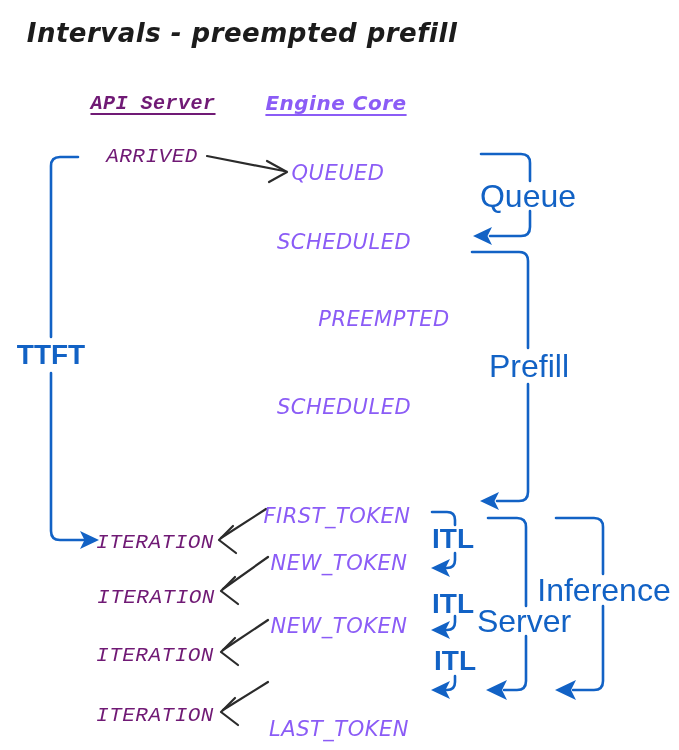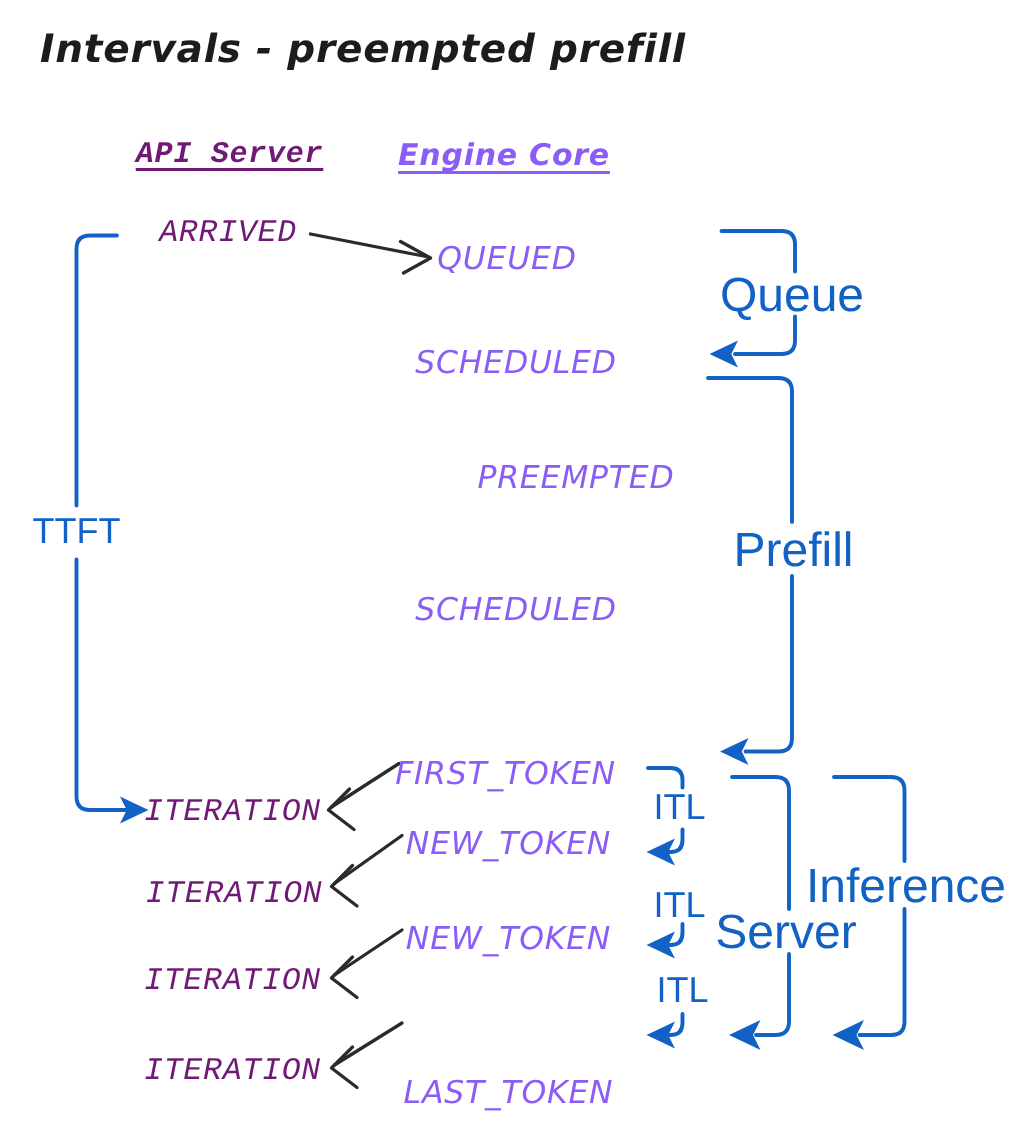--- a/index.html
+++ b/index.html
@@ -37,21 +37,21 @@
     text-decoration-thickness:2px;
   }
   .event{font-size:21px;}
   .orange{color:#701a75;font-family:Liberation Mono, monospace;}
   .red{color:#8b5cf6;}
   .blue-lbl{
     font-family:"Liberation Sans","DejaVu Sans",sans-serif;
     color:#1262c5;
   }
   .interval-big{font-size:32px;}
-  .interval-small{font-size:24px;}
+  .interval-small{font-size:28px;font-weight:bold;}
 </style>
 </head>
 <body>
 
 <div class="canvas">
 
   <svg class="layer" width="679" height="750" viewBox="0 0 679 750">
 
     <g stroke="#1262c5" stroke-width="2.6" fill="none" stroke-linecap="round">
       <path d="M 78 157 L 60 157 Q 51 157 51 166 L 51 337"></path>

